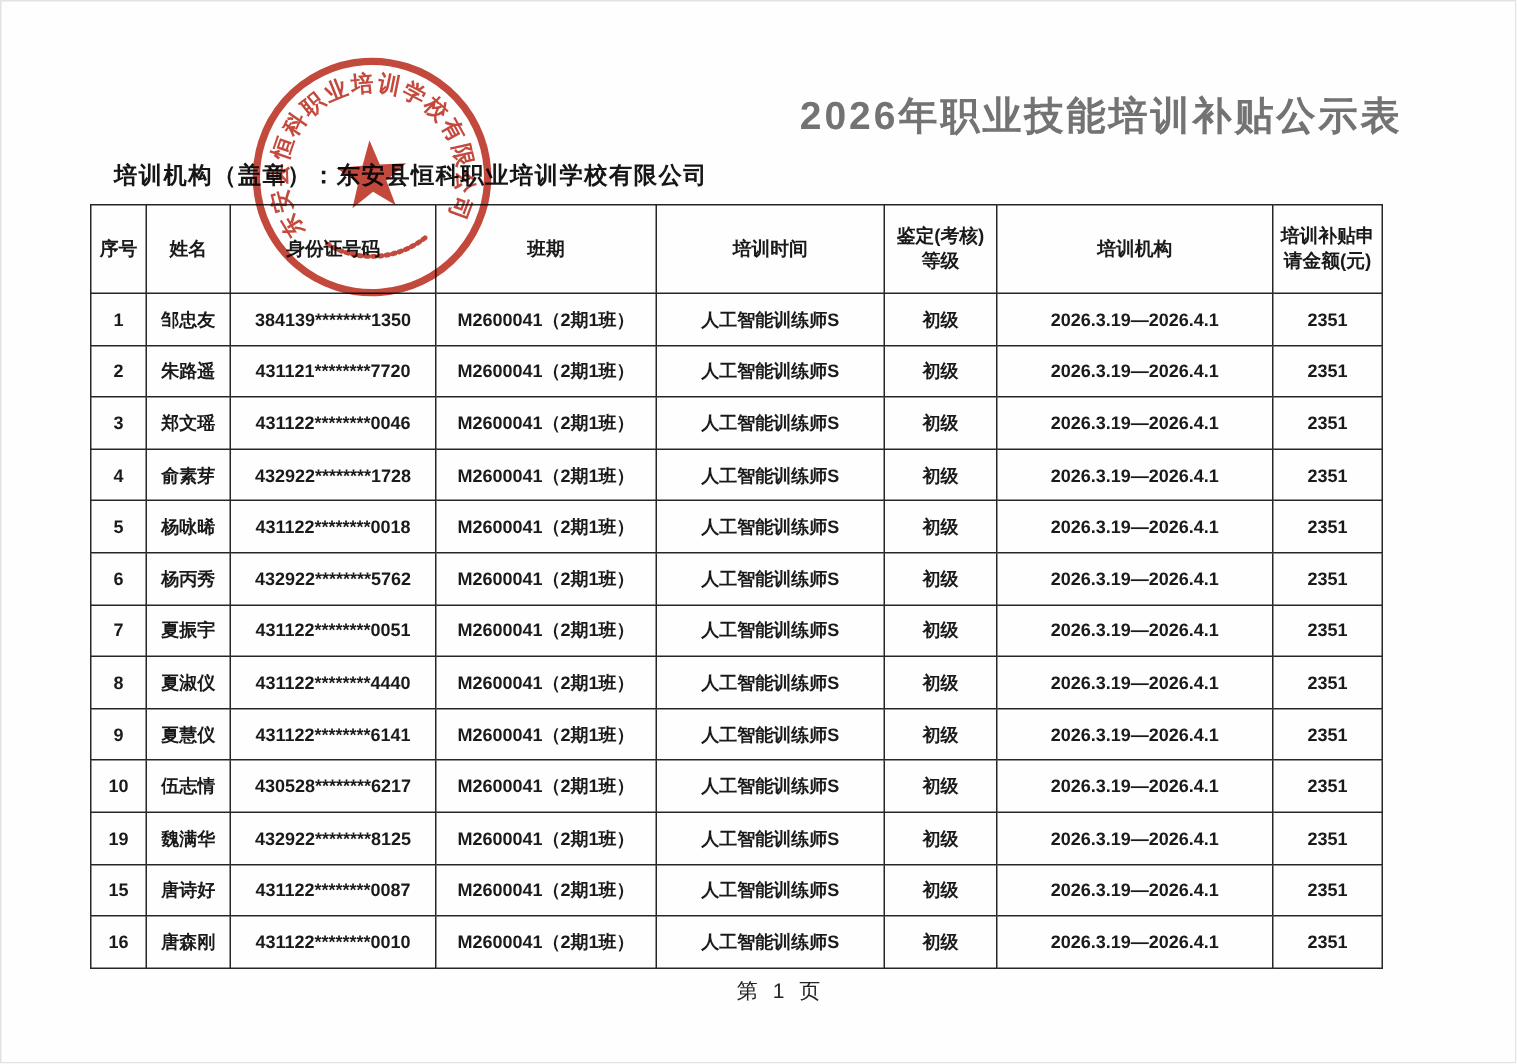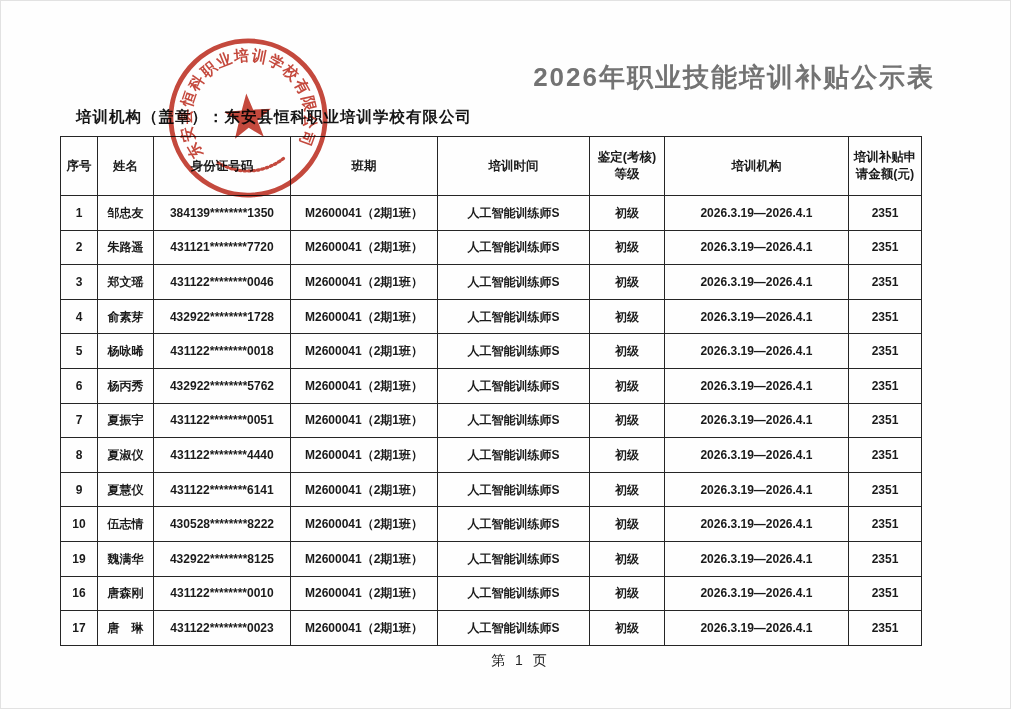--- a/index.html
+++ b/index.html
@@ -180,51 +180,51 @@
           <td>431122********6141</td>
           <td>M2600041（2期1班）</td>
           <td>人工智能训练师S</td>
           <td>初级</td>
           <td>2026.3.19—2026.4.1</td>
           <td>2351</td>
         </tr>
         <tr>
           <td>10</td>
           <td>伍志情</td>
-          <td>430528********8222</td>
+          <td>430528********6217</td>
           <td>M2600041（2期1班）</td>
           <td>人工智能训练师S</td>
           <td>初级</td>
           <td>2026.3.19—2026.4.1</td>
           <td>2351</td>
         </tr>
         <tr>
           <td>19</td>
           <td>魏满华</td>
           <td>432922********8125</td>
           <td>M2600041（2期1班）</td>
           <td>人工智能训练师S</td>
           <td>初级</td>
           <td>2026.3.19—2026.4.1</td>
           <td>2351</td>
         </tr>
         <tr>
+          <td>15</td>
+          <td>唐诗好</td>
+          <td>431122********0087</td>
+          <td>M2600041（2期1班）</td>
+          <td>人工智能训练师S</td>
+          <td>初级</td>
+          <td>2026.3.19—2026.4.1</td>
+          <td>2351</td>
+        </tr>
+        <tr>
           <td>16</td>
           <td>唐森刚</td>
           <td>431122********0010</td>
-          <td>M2600041（2期1班）</td>
-          <td>人工智能训练师S</td>
-          <td>初级</td>
-          <td>2026.3.19—2026.4.1</td>
-          <td>2351</td>
-        </tr>
-        <tr>
-          <td>17</td>
-          <td>唐　琳</td>
-          <td>431122********0023</td>
           <td>M2600041（2期1班）</td>
           <td>人工智能训练师S</td>
           <td>初级</td>
           <td>2026.3.19—2026.4.1</td>
           <td>2351</td>
         </tr>
       </tbody>
   </table>
 
   <div class="footer-page">第 1 页</div>

